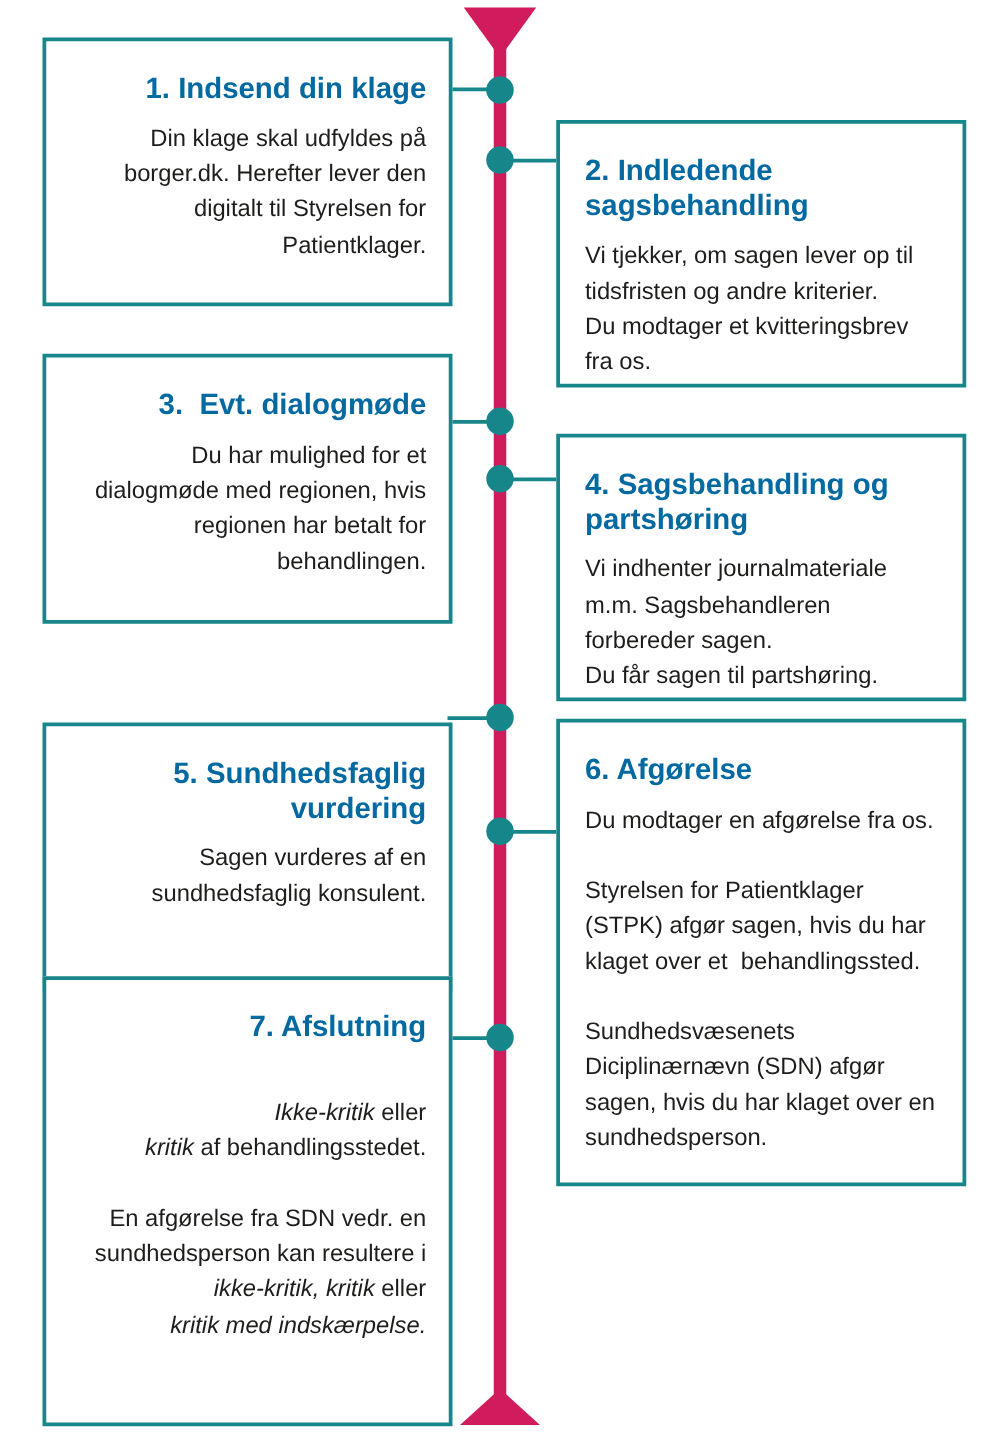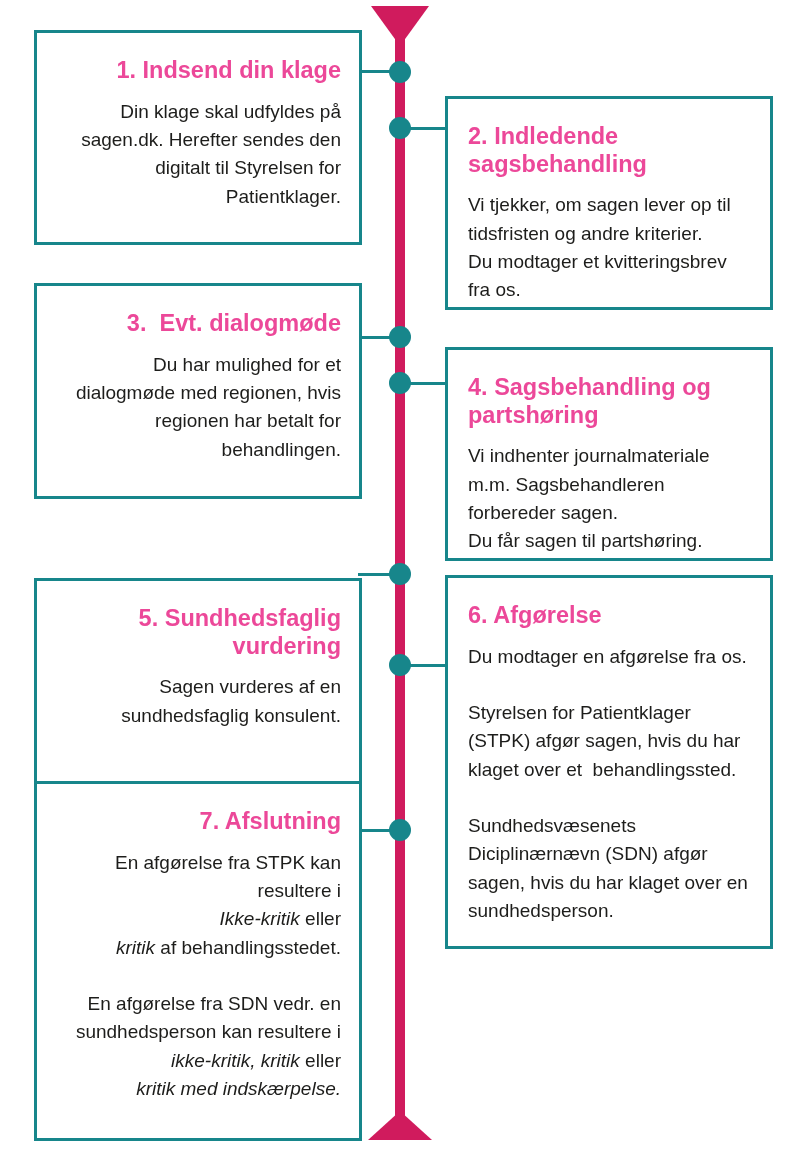--- a/index.html
+++ b/index.html
@@ -82,21 +82,21 @@
   .box-4 { top: 347px; height: 214px; }
   .box-5 { top: 562px; height: 215px; margin-top: 16px; }
   .box-6 { top: 575px; height: 374px; }
   .box-7 { top: 781px; height: 360px; }
 
   .box h2 {
     margin: 0 0 13px 0;
     font-size: 23.5px;
     line-height: 1.18;
     font-weight: bold;
-    color: #ec4899;
+    color: #0369a1;
     white-space: pre-wrap;
   }
   .body p {
     margin: 0 0 28px 0;
     font-size: 19px;
     line-height: 1.49;
     white-space: pre-wrap;
   }
   .body p:last-child { margin-bottom: 0; }
   .body em { font-style: italic; }
@@ -122,21 +122,21 @@
   <div class="dot" style="top:117px"></div>
   <div class="dot" style="top:326px"></div>
   <div class="dot" style="top:372px"></div>
   <div class="dot" style="top:563px"></div>
   <div class="dot" style="top:654px"></div>
   <div class="dot" style="top:819px"></div>
 
   <div class="box box-left box-1">
     <h2>1. Indsend din klage</h2>
     <div class="body">
-        <p><span>Din klage skal udfyldes på sagen.dk. Herefter sendes den digitalt til Styrelsen for Patientklager.</span></p>
+        <p><span>Din klage skal udfyldes på borger.dk. Herefter lever den digitalt til Styrelsen for Patientklager.</span></p>
       </div>
   </div>
 
   <div class="box box-right box-2">
     <h2>2. Indledende sagsbehandling</h2>
     <div class="body">
         <p><span>Vi tjekker, om sagen lever op til tidsfristen og andre kriterier.</span><br><span>Du modtager et kvitteringsbrev fra os.</span></p>
       </div>
   </div>
 
@@ -166,18 +166,18 @@
     <div class="body">
         <p><span>Du modtager en afgørelse fra os.</span></p>
         <p><span>Styrelsen for Patientklager (STPK) afgør sagen, hvis du har klaget over et  behandlingssted.</span></p>
         <p><span>Sundhedsvæsenets Diciplinærnævn (SDN) afgør sagen, hvis du har klaget over en sundhedsperson.</span></p>
       </div>
   </div>
 
   <div class="box box-left box-7">
     <h2>7. Afslutning</h2>
     <div class="body">
-        <p><span>En afgørelse fra STPK kan resultere i</span><br><em>Ikke-kritik</em><span> eller</span><br><em>kritik</em><span> af behandlingsstedet.</span></p>
+        <p><br><em>Ikke-kritik</em><span> eller</span><br><em>kritik</em><span> af behandlingsstedet.</span></p>
         <p><span>En afgørelse fra SDN vedr. en sundhedsperson kan resultere i</span><br><em>ikke-kritik, kritik</em><span> eller</span><br><em>kritik med indskærpelse.</em></p>
       </div>
   </div>
 
 </div>
 
 </body></html>

